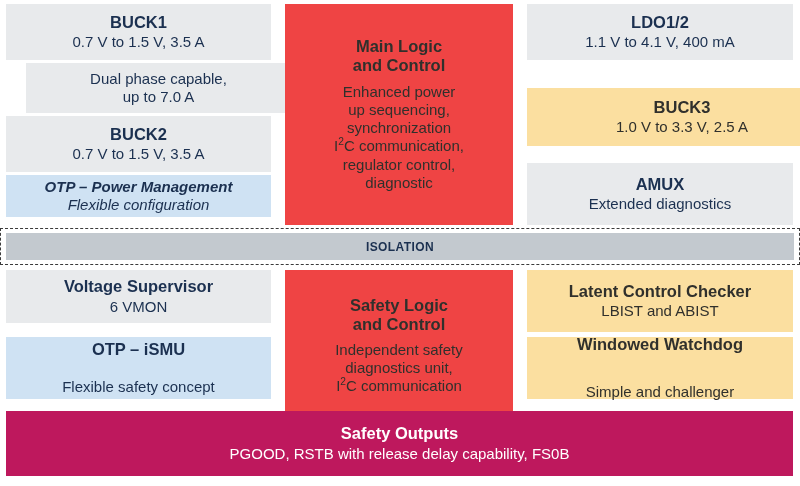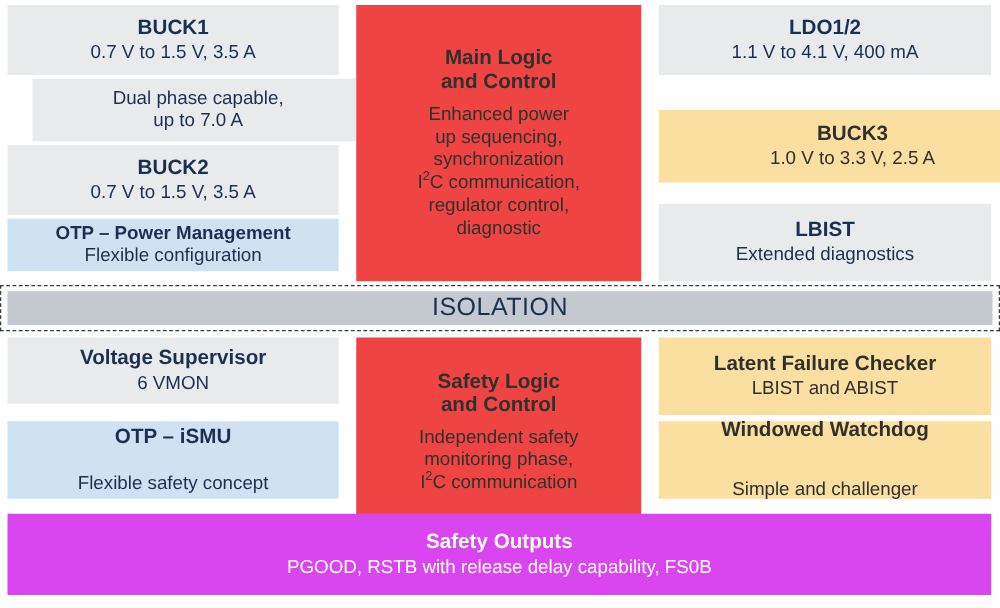--- a/index.html
+++ b/index.html
@@ -36,21 +36,21 @@
   }
   .block .sub {
     line-height: 1.22;
   }
 
   
   .grey   { background: #e8eaec; color: #1b3050; }
   .orange { background: #ef4444; color: #30302c; }
   .lorange{ background: #fbdfa0; color: #30302c; }
   .blue   { background: #cfe2f3; color: #1b3050; }
-  .mblue  { background: #d946ef; color: #ffffff; }
+  .mblue  { background: #be185d; color: #ffffff; }
 
   
   .t16 { font-size: 16.5px; }
   .t15 { font-size: 15px; }
   .t14 { font-size: 15px; }
 
   
   #isolation-wrap {
     position: absolute;
     left: 0;
@@ -64,22 +64,22 @@
   }
   #isolation-bar {
     width: 100%;
     height: 100%;
     box-sizing: border-box;
     background: #c3c9cf;
     color: #1b3050;
     display: flex;
     align-items: center;
     justify-content: center;
-    font-weight: normal;
-    font-size: 20px;
+    font-weight: bold;
+    font-size: 12px;
     letter-spacing: 0.4px;
   }
 
   sup {
     font-size: 0.68em;
     vertical-align: super;
     line-height: 0;
   }
   .ml { margin-top: 1px; }
 </style>
@@ -96,21 +96,21 @@
   <div class="block grey" style="left:6px; top:63px; width:265px; height:50px;margin-left:20px;">
     <div class="sub t14">Dual phase capable,</div>
     <div class="sub t14">up to 7.0 A</div>
   </div>
 
   <div class="block grey" style="left:6px; top:116px; width:265px; height:56px;">
     <div class="title t16">BUCK2</div>
     <div class="sub t14 ml">0.7 V to 1.5 V, 3.5 A</div>
   </div>
 
-  <div class="block blue" style="left:6px; top:175px; width:265px; height:42px;">
+  <div class="block blue" style="left:6px; top:175px; width:265px; height:42px;font-style:italic;">
     <div class="title t15">OTP – Power Management</div>
     <div class="sub t14 ml">Flexible configuration</div>
   </div>
 
   <div class="block orange" style="left:285px; top:4px; width:228px; height:221px;">
     <div class="title t16">Main Logic</div>
     <div class="title t16">and Control</div>
     <div style="height:7px"></div>
     <div class="sub t14">Enhanced power</div>
     <div class="sub t14">up sequencing,</div>
@@ -124,21 +124,21 @@
     <div class="title t16">LDO1/2</div>
     <div class="sub t14 ml">1.1 V to 4.1 V, 400 mA</div>
   </div>
 
   <div class="block lorange" style="left:527px; top:88px; width:310px; height:58px;">
     <div class="title t16">BUCK3</div>
     <div class="sub t14 ml">1.0 V to 3.3 V, 2.5 A</div>
   </div>
 
   <div class="block grey" style="left:527px; top:163px; width:266px; height:62px;">
-    <div class="title t16">LBIST</div>
+    <div class="title t16">AMUX</div>
     <div class="sub t14 ml">Extended diagnostics</div>
   </div>
 
   <div id="isolation-wrap">
     <div id="isolation-bar">ISOLATION</div>
   </div>
 
   <div class="block grey" style="left:6px; top:270px; width:265px; height:53px;">
     <div class="title t16">Voltage Supervisor</div>
     <div class="sub t14 ml">6 VMON</div>
@@ -147,26 +147,26 @@
   <div class="block blue" style="left:6px; top:337px; width:265px; height:62px;gap:17px;">
     <div class="title t16">OTP – iSMU</div>
     <div class="sub t14 ml">Flexible safety concept</div>
   </div>
 
   <div class="block orange" style="left:285px; top:270px; width:228px; height:151px;">
     <div class="title t16">Safety Logic</div>
     <div class="title t16">and Control</div>
     <div style="height:6px"></div>
     <div class="sub t14">Independent safety</div>
-    <div class="sub t14">monitoring phase,</div>
+    <div class="sub t14">diagnostics unit,</div>
     <div class="sub t14"><span>I</span><sup>2</sup><span>C communication</span></div>
   </div>
 
   <div class="block lorange" style="left:527px; top:270px; width:266px; height:62px;">
-    <div class="title t16">Latent Failure Checker</div>
+    <div class="title t16">Latent Control Checker</div>
     <div class="sub t14 ml">LBIST and ABIST</div>
   </div>
 
   <div class="block lorange" style="left:527px; top:337px; width:266px; height:62px;gap:28px;">
     <div class="title t16">Windowed Watchdog</div>
     <div class="sub t14 ml">Simple and challenger</div>
   </div>
 
   <div class="block mblue" style="left:6px; top:411px; width:787px; height:65px;">
     <div class="title t16">Safety Outputs</div>

